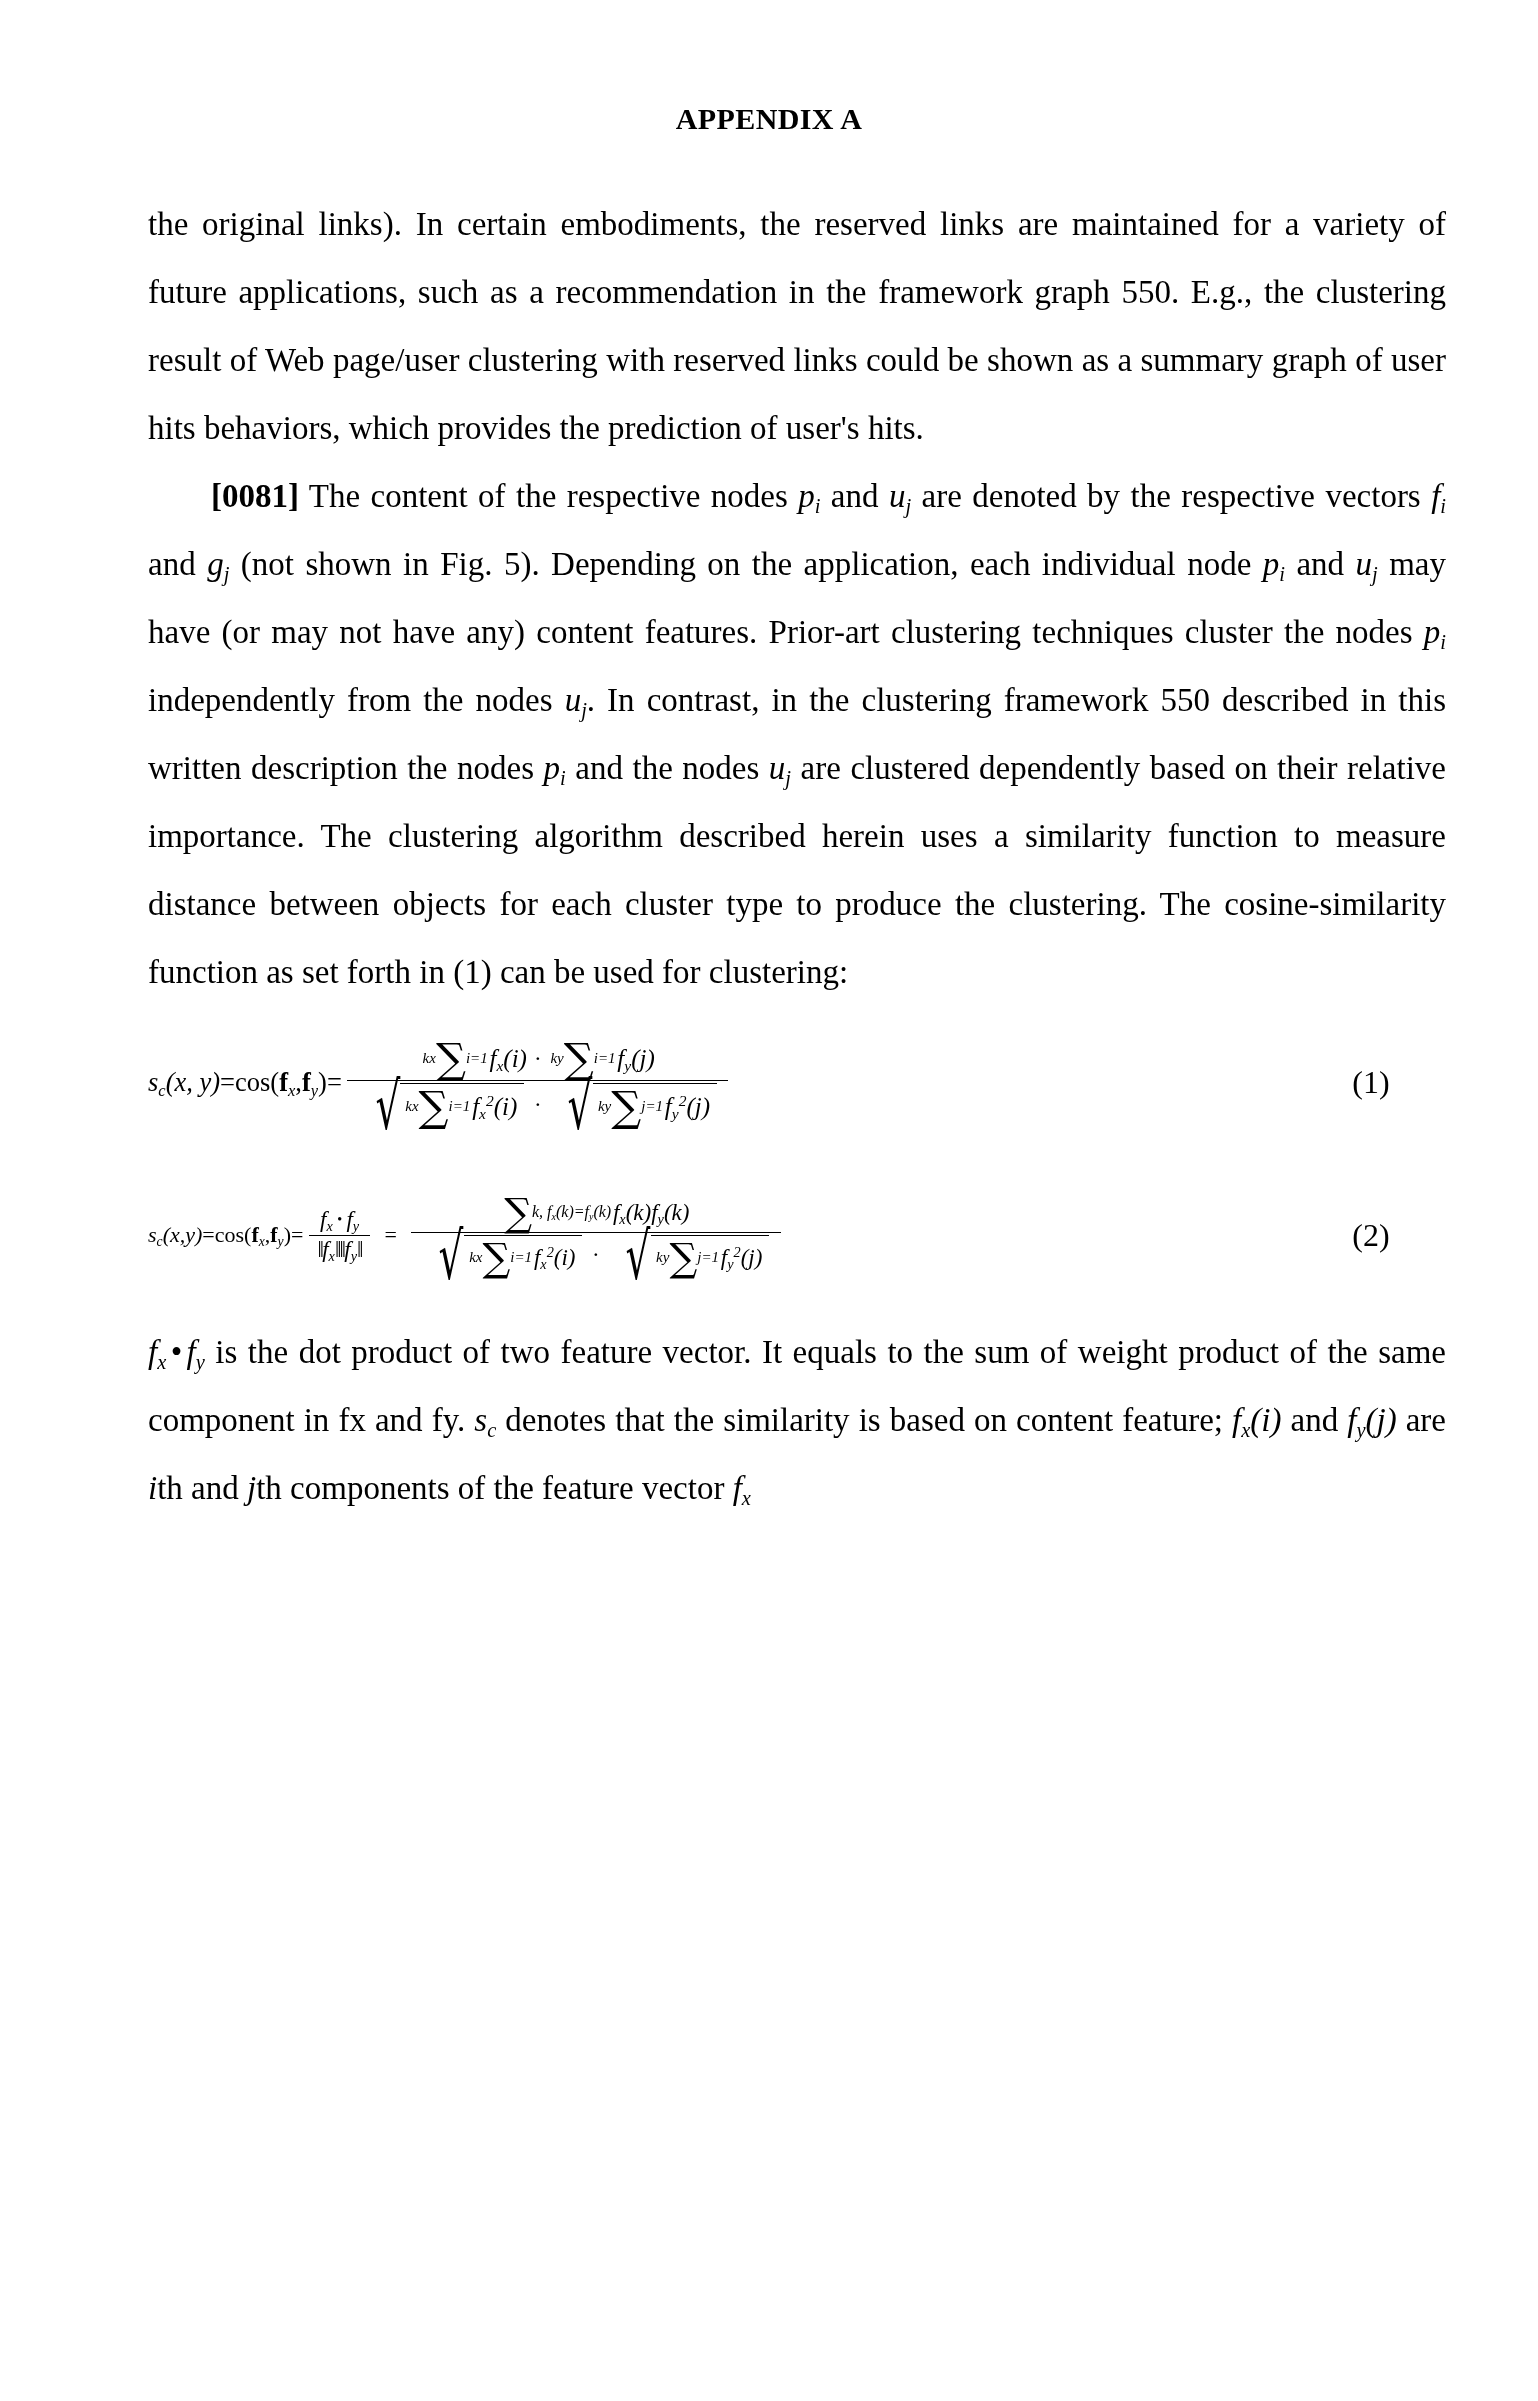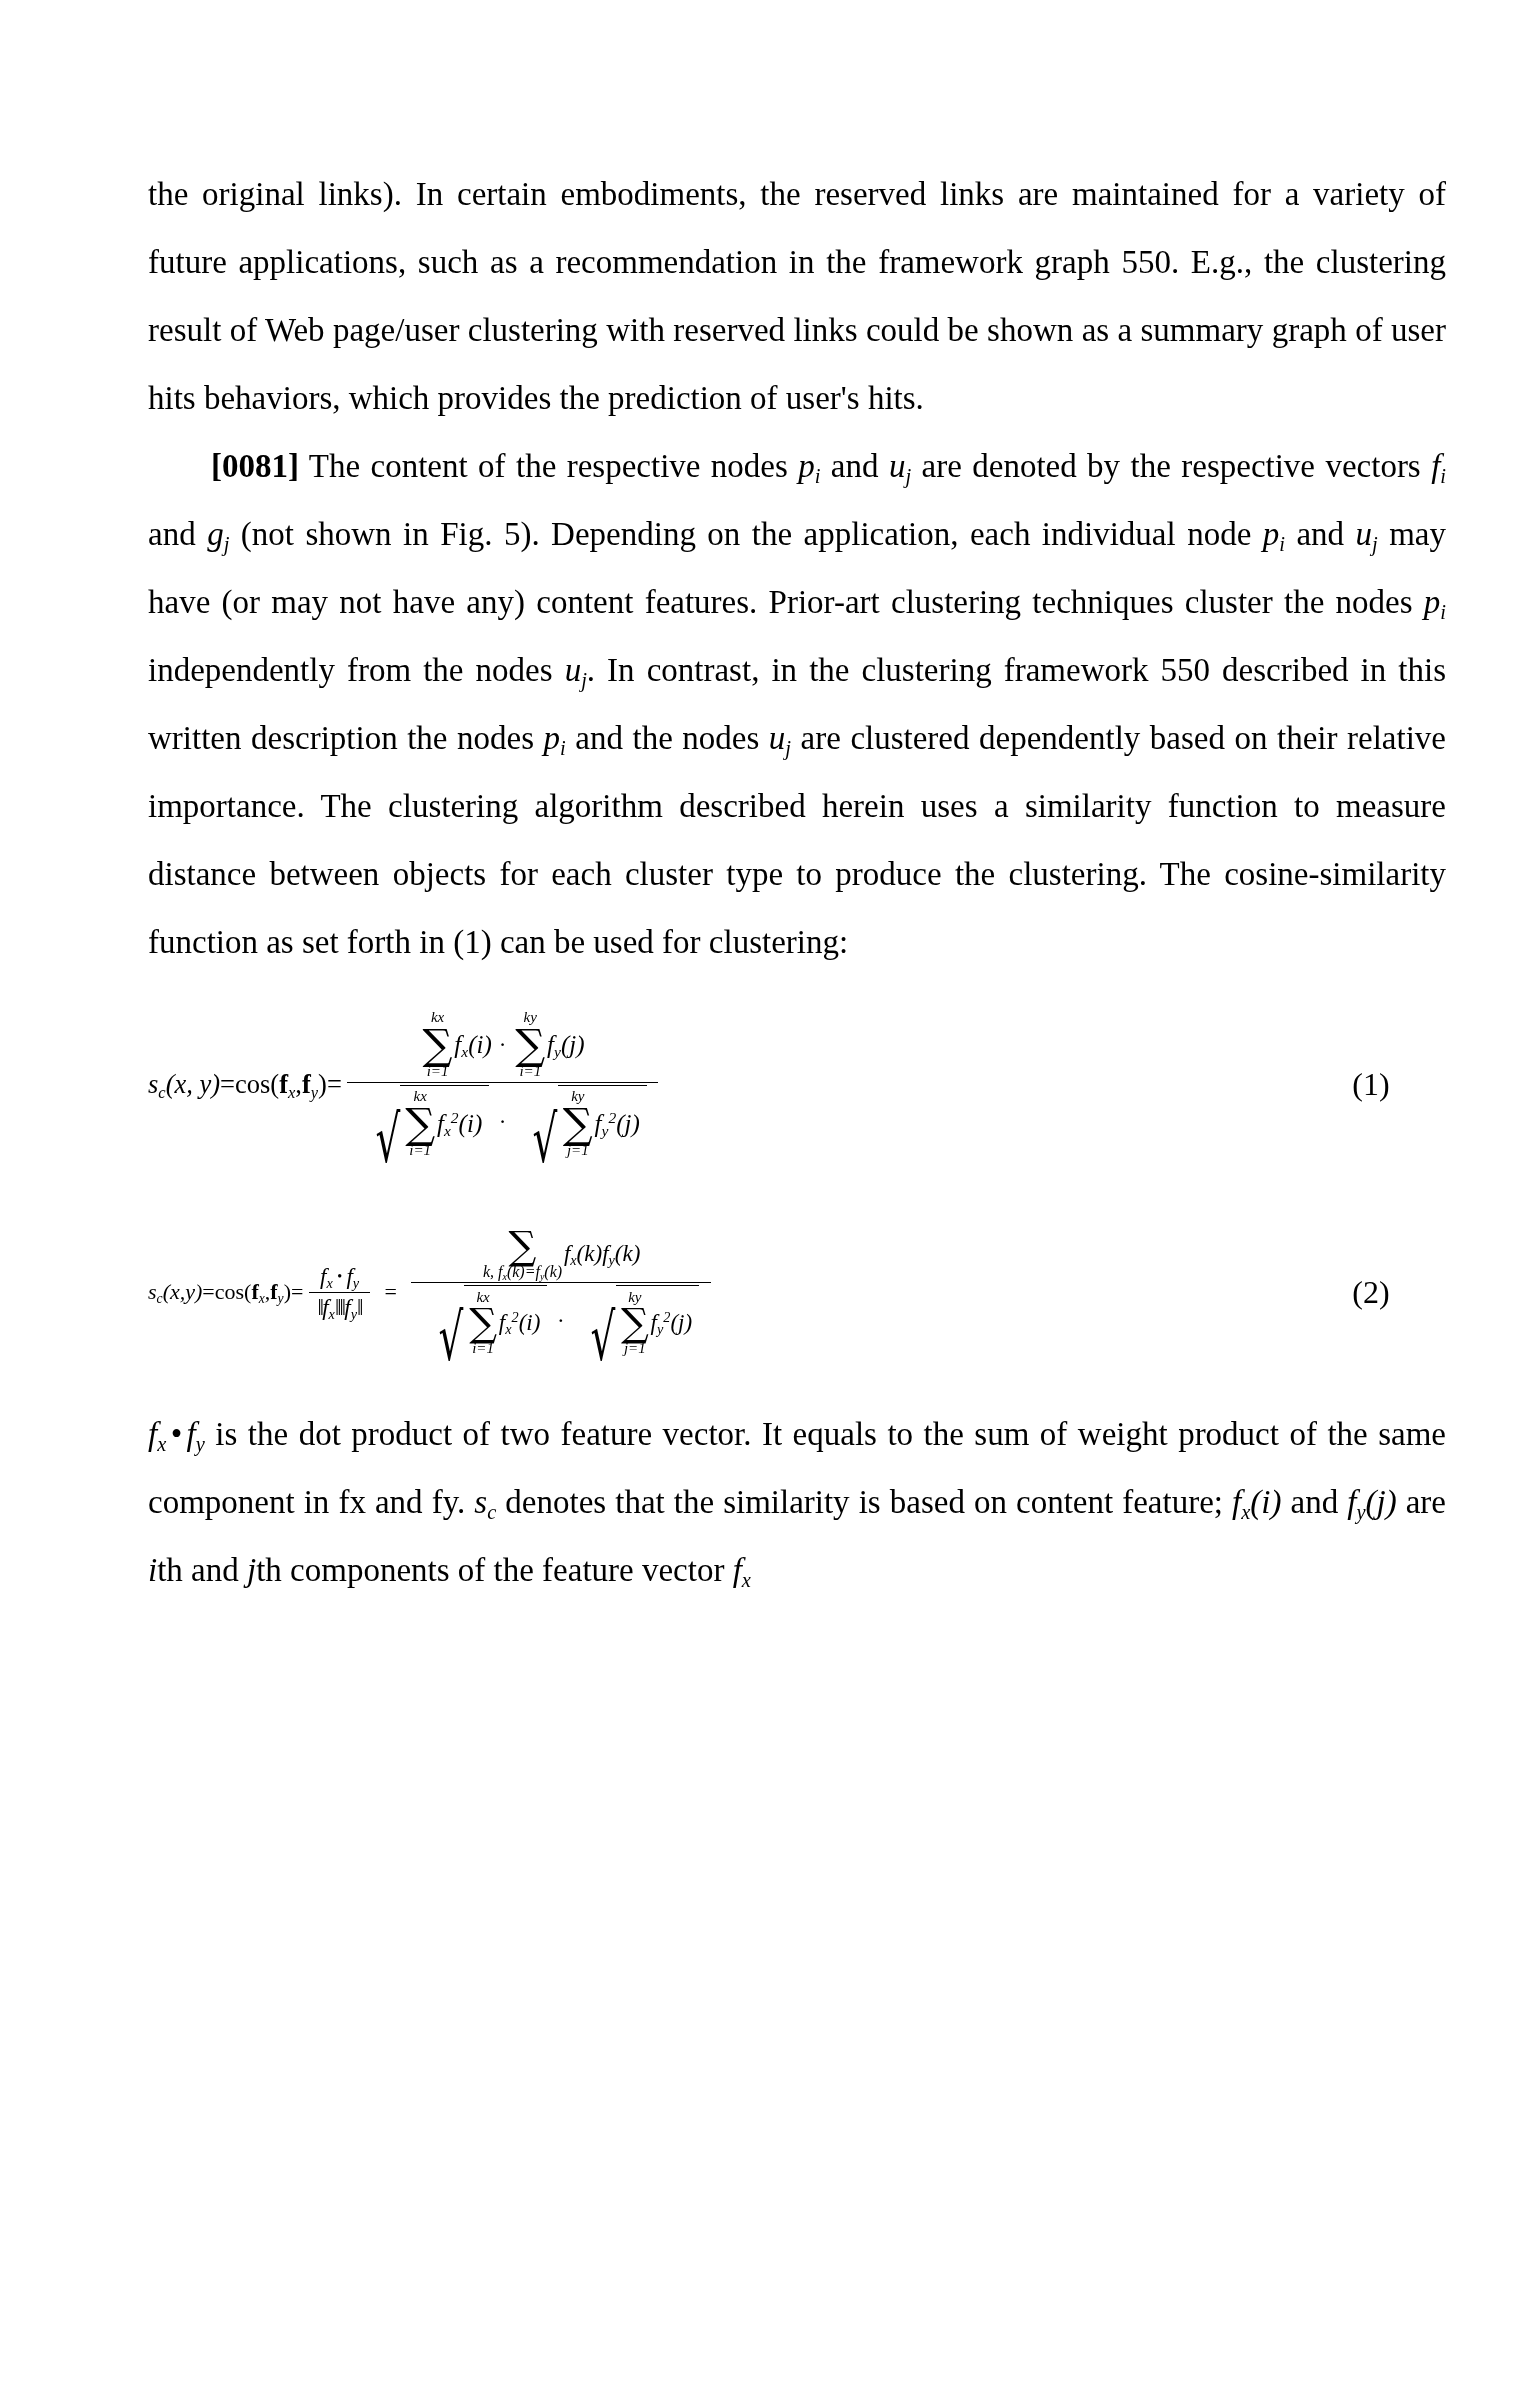--- a/index.html
+++ b/index.html
@@ -132,21 +132,20 @@
   }
   .frac > .bar {
     width: 100%;
     border-top: 1.8px solid #000;
     height: 0;
   }
 
   
   .sum {
     display: inline-flex;
-    flex-direction: column;
     align-items: center;
     vertical-align: middle;
     line-height: 1;
     margin: 0 1.8px;
   }
   .sum .lim {
     font-size: 15px;
     font-style: italic;
     line-height: 1.05;
   }
@@ -209,20 +208,21 @@
     font-style: normal;
     padding: 0 4.4px;
   }
 </style>
 </head>
 <body>
 
 <div class="page">
 
   <div class="header-block">
+    <div class="appendix-title">APPENDIX A</div>
   </div>
 
   <div class="body-col">
 
     <p class="para para-first">
       <span>the original links).  In certain embodiments, the reserved links are maintained for a variety of future applications, such as a recommendation in the framework graph 550.  E.g., the clustering result of Web page/user clustering with reserved links could be shown as a summary graph of user hits behaviors, which provides the prediction of user's hits.</span>
     </p>
 
     <p class="para para-indent">
       <span class="pnum">[0081]</span><span> The content of the respective nodes </span><i><span>p</span><sub>i</sub></i><span> and </span><i><span>u</span><sub>j</sub></i><span> are denoted by the respective vectors </span><i><span>f</span><sub>i</sub></i><span> and </span><i><span>g</span><sub>j</sub></i><span> (not shown in Fig. 5).  Depending on the application, each individual node </span><i><span>p</span><sub>i</sub></i><span> and </span><i><span>u</span><sub>j</sub></i><span> may have (or may not have any) content features.  Prior-art clustering techniques cluster the nodes </span><i><span>p</span><sub>i</sub></i><span> independently from the nodes </span><i><span>u</span><sub>j</sub></i><span>.  In contrast, in the clustering framework 550 described in this written description the nodes </span><i><span>p</span><sub>i</sub></i><span> and the nodes </span><i><span>u</span><sub>j</sub></i><span> are clustered dependently based on their relative importance.  The clustering algorithm described herein uses a similarity function to measure distance between objects for each cluster type to produce the clustering.  The cosine-similarity function as set forth in (1) can be used for clustering:</span>

